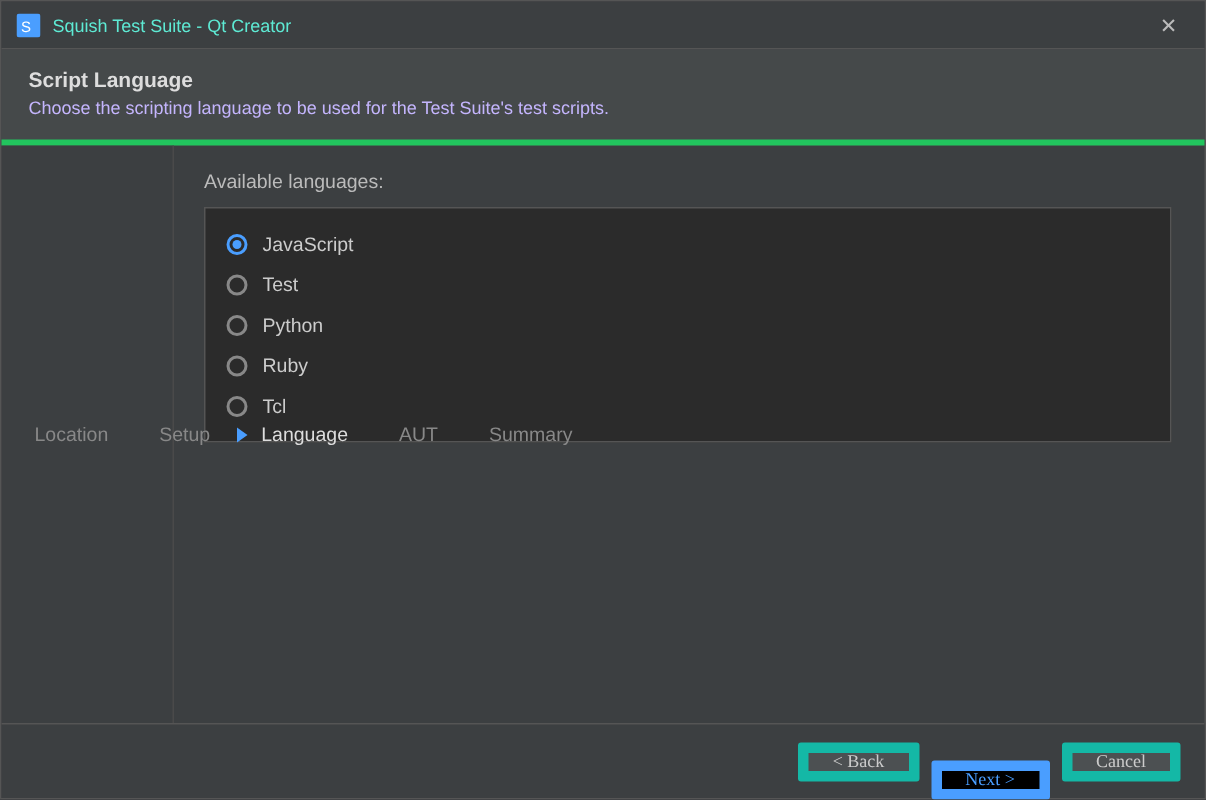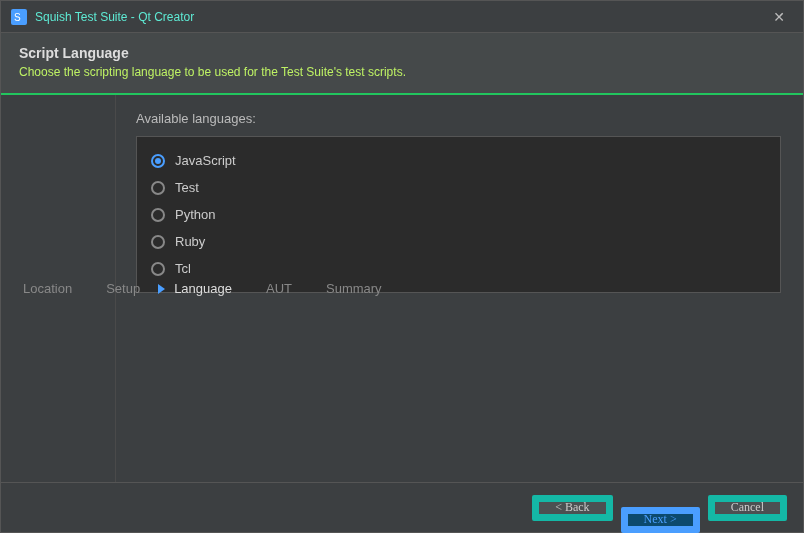--- a/index.html
+++ b/index.html
@@ -60,33 +60,33 @@
       font-size: 14px;
       display: flex;
       align-items: center;
       justify-content: center;
     }
 
     
     .header {
       background: #45494a;
       padding: 12px 18px 14px 18px;
-      border-bottom: 2px solid #22c55e;
+      border-bottom: 4px solid #22c55e;
       flex-shrink: 0;
     }
 
     .header-title {
       color: #dddddd;
       font-size: 14px;
       font-weight: bold;
       margin-bottom: 4px;
     }
 
     .header-subtitle {
-      color: #bef264;
+      color: #c4b5fd;
       font-size: 12px;
     }
 
     
     .main {
       display: flex;
       flex: 1;
       overflow: hidden;
     }
 
@@ -208,21 +208,21 @@
       cursor: pointer;
       border-radius: 2px;
       display: flex;
       align-items: center;
       justify-content: center;
       min-width: 70px;
       font-family: Liberation Serif, serif;
     }
 
     .btn.primary {
-      background: #0c4a6e;
+      background: #000000;
       border-color: #4a9eff;
       color: #4a9eff;
       margin-top: 24px;
     }
   </style>
 </head>
 <body>
 
 <div class="window">
 

